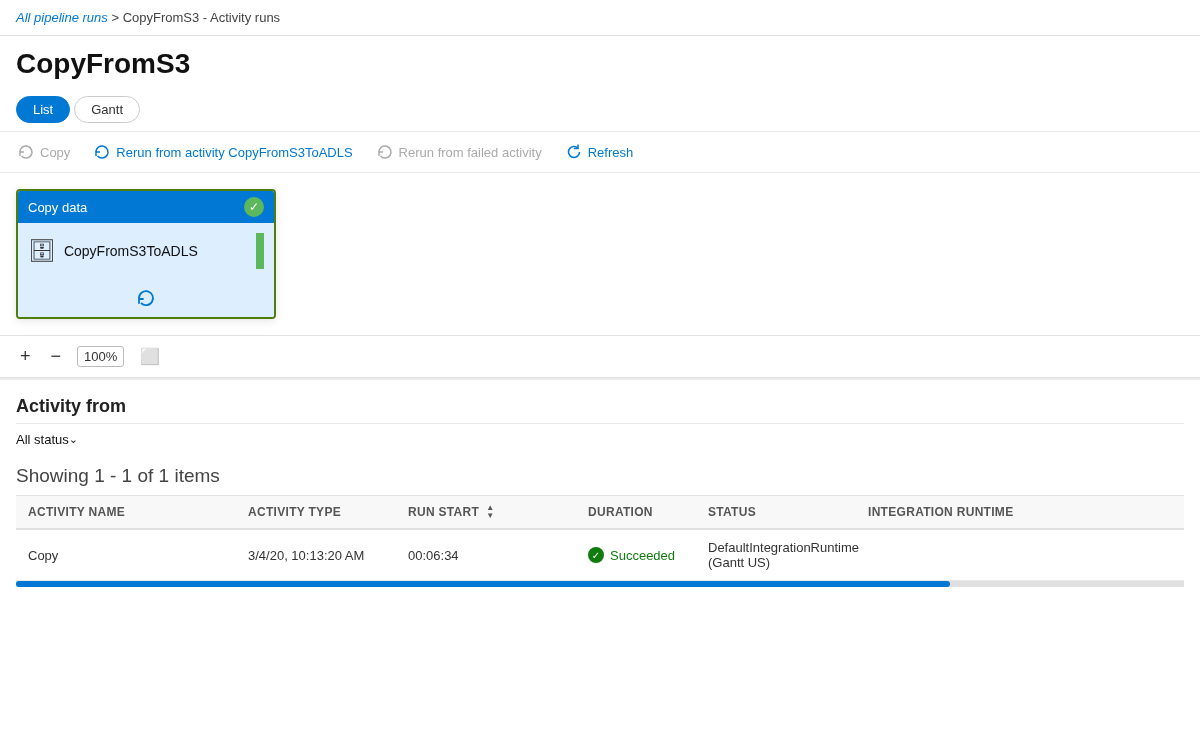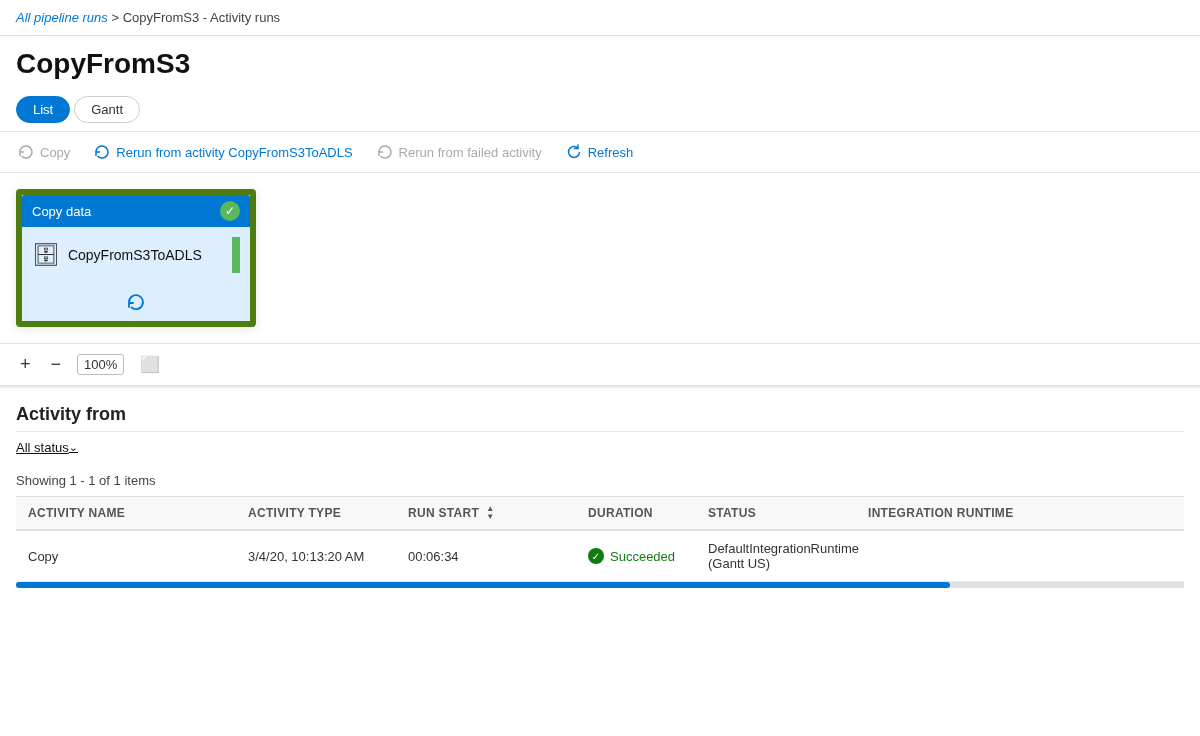--- a/index.html
+++ b/index.html
@@ -15,40 +15,40 @@
     .tab-bar { padding: 8px 16px; display: flex; gap: 4px; align-items: center; }
     .tab-btn { padding: 5px 16px; border-radius: 20px; border: 1px solid #ccc; cursor: pointer; font-size: 13px; background: #fff; color: #333; }
     .tab-btn.active { background: #0078d4; color: #fff; border-color: #0078d4; }
 
     .toolbar { padding: 8px 16px; display: flex; gap: 20px; align-items: center; border-top: 1px solid #e8e8e8; border-bottom: 1px solid #e8e8e8; }
     .toolbar-btn { display: flex; align-items: center; gap: 6px; color: #0078d4; background: none; border: none; cursor: pointer; font-size: 13px; padding: 4px 2px; }
     .toolbar-btn.disabled { color: #aaa; cursor: default; }
     .toolbar-btn svg { width: 16px; height: 16px; }
 
     .canvas-area { padding: 16px; background: #fff; min-height: 160px; position: relative; border-bottom: 1px solid #e0e0e0; }
-    .activity-card { width: 240px; border: 6px solid #4d7c0f; border-radius: 4px; background: #fff; box-shadow: 0 2px 8px rgba(0,0,0,0.1); }
+    .activity-card { width: 260px; border: 2px solid #4d7c0f; border-radius: 4px; background: #fff; box-shadow: 0 2px 8px rgba(0,0,0,0.1); }
     .activity-card-header { background: #0078d4; color: #fff; padding: 6px 10px; display: flex; justify-content: space-between; align-items: center; border-radius: 2px 2px 0 0; font-size: 13px; font-weight: 500; }
     .activity-card-body { padding: 10px; display: flex; align-items: center; gap: 8px; background: #ddeeff; }
     .activity-card-name { font-size: 14px; font-weight: 500; color: #111; }
     .activity-card-footer { padding: 8px; display: flex; justify-content: center; background: #ddeeff; border-radius: 0 0 2px 2px; }
     .check-circle { background: #5cb85c; border-radius: 50%; width: 20px; height: 20px; display: flex; align-items: center; justify-content: center; color: #fff; font-size: 12px; }
     .green-bar { width: 8px; height: 36px; background: #5cb85c; margin-left: auto; }
     .db-icon { font-size: 22px; color: #333; }
 
     .zoom-controls { display: flex; align-items: center; gap: 12px; padding: 8px 16px; border-bottom: 1px solid #e0e0e0; }
     .zoom-btn { background: none; border: none; cursor: pointer; font-size: 18px; color: #333; padding: 2px 4px; }
 
     .activity-runs-section { padding: 16px; }
     .section-title { font-size: 18px; font-weight: 600; margin-bottom: 6px; }
     .pipeline-run-id { font-size: 13px; color: #111; margin-bottom: 12px; }
     .pipeline-run-id span { font-weight: 400; }
 
     .filter-bar { padding: 8px 0; border-top: 1px solid #e8e8e8; display: flex; align-items: center; gap: 6px; margin-bottom: 6px; }
-    .filter-dropdown { display: flex; align-items: center; font-size: 13px; cursor: pointer; color: #111; text-decoration: underline; }
-    .showing-count { font-size: 13px; color: #444; padding: 4px 0 8px; }
+    .filter-dropdown { display: flex; align-items: center; font-size: 13px; cursor: pointer; color: #111; }
+    .showing-count { font-size: 19px; color: #444; padding: 4px 0 8px; }
 
     .table-container { width: 100%; border-top: 1px solid #e0e0e0; }
     .table-header { display: grid; grid-template-columns: 220px 160px 180px 120px 160px 1fr; padding: 8px 12px; background: #f8f8f8; border-bottom: 2px solid #e0e0e0; }
     .table-header-cell { font-size: 12px; font-weight: 700; color: #555; text-transform: uppercase; letter-spacing: 0.3px; display: flex; align-items: center; gap: 4px; }
     .table-row { display: grid; grid-template-columns: 220px 160px 180px 120px 160px 1fr; padding: 10px 12px; border-bottom: 1px solid #e8e8e8; align-items: center; background: #fff; }
     .table-cell { font-size: 13px; color: #333; display: flex; align-items: center; gap: 6px; }
     .activity-name-text { color: #333; font-size: 13px; max-width: 100px; overflow: hidden; text-overflow: ellipsis; white-space: nowrap; }
     .link-icon-btn { background: none; border: none; cursor: pointer; color: #0078d4; font-size: 14px; padding: 2px 3px; }
     .glasses-btn { background: none; border: 2px solid #c00; border-radius: 3px; cursor: pointer; color: #0078d4; font-size: 14px; padding: 2px 6px; display: flex; align-items: center; justify-content: center; }
 

